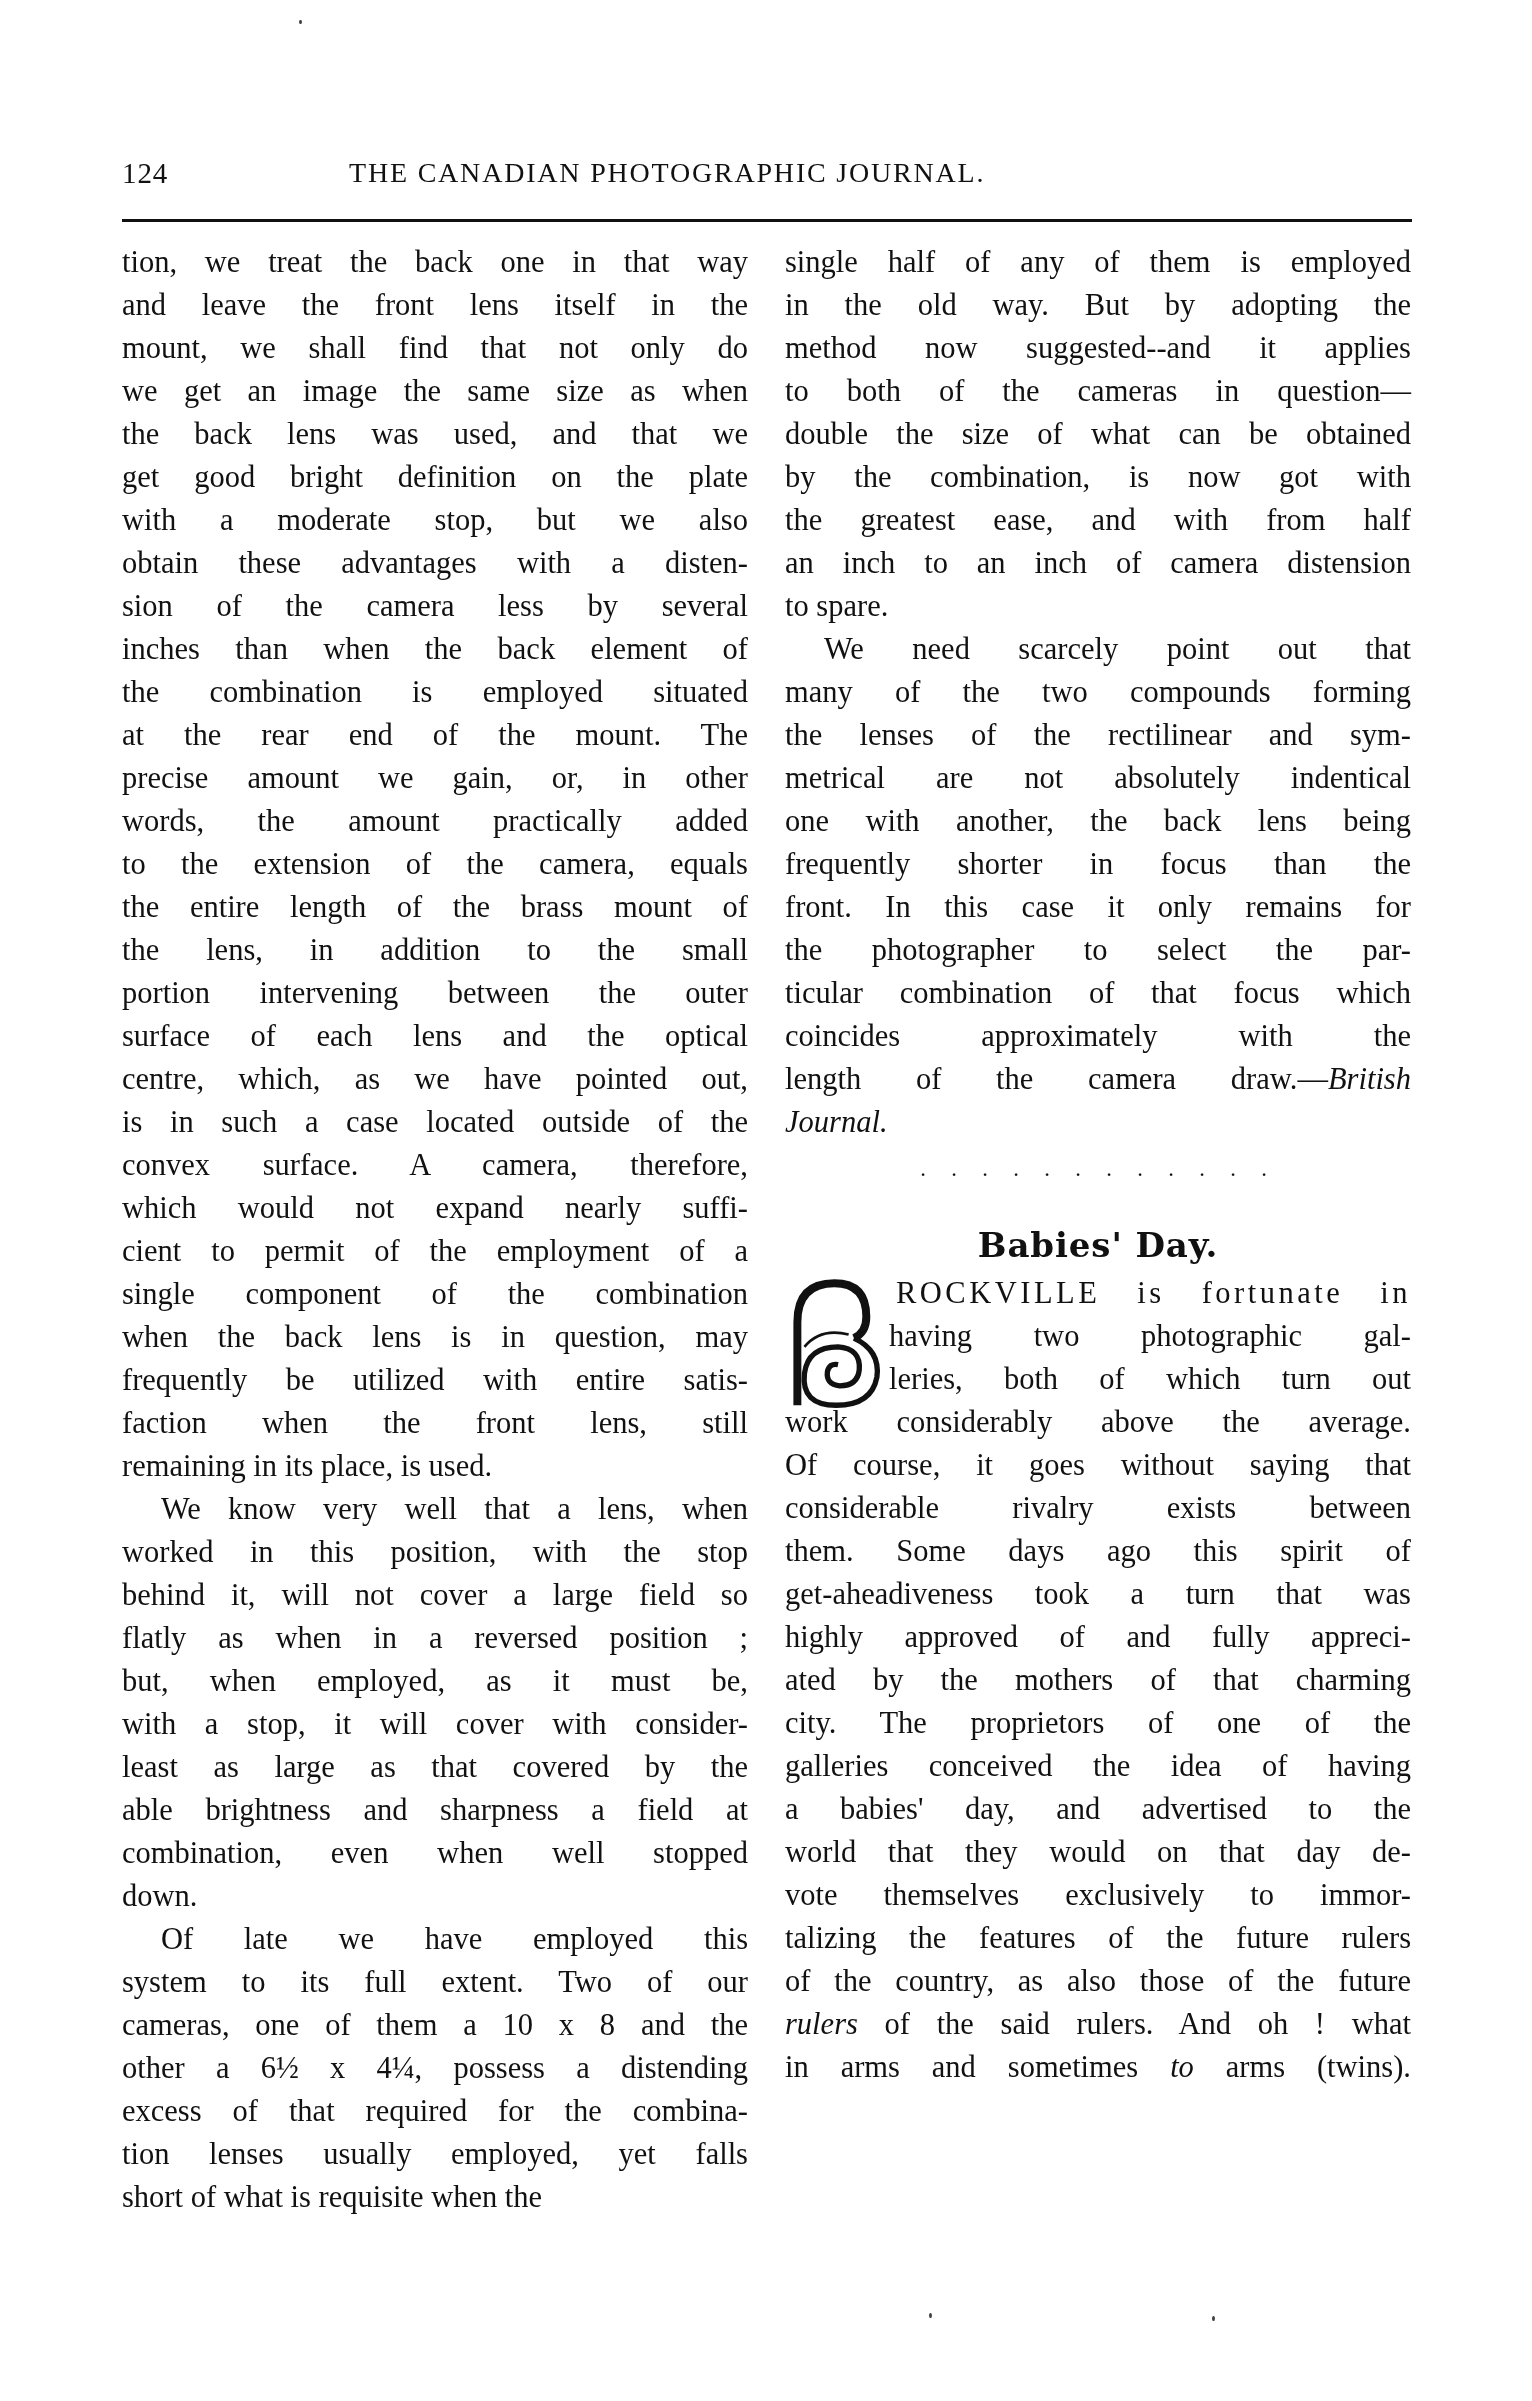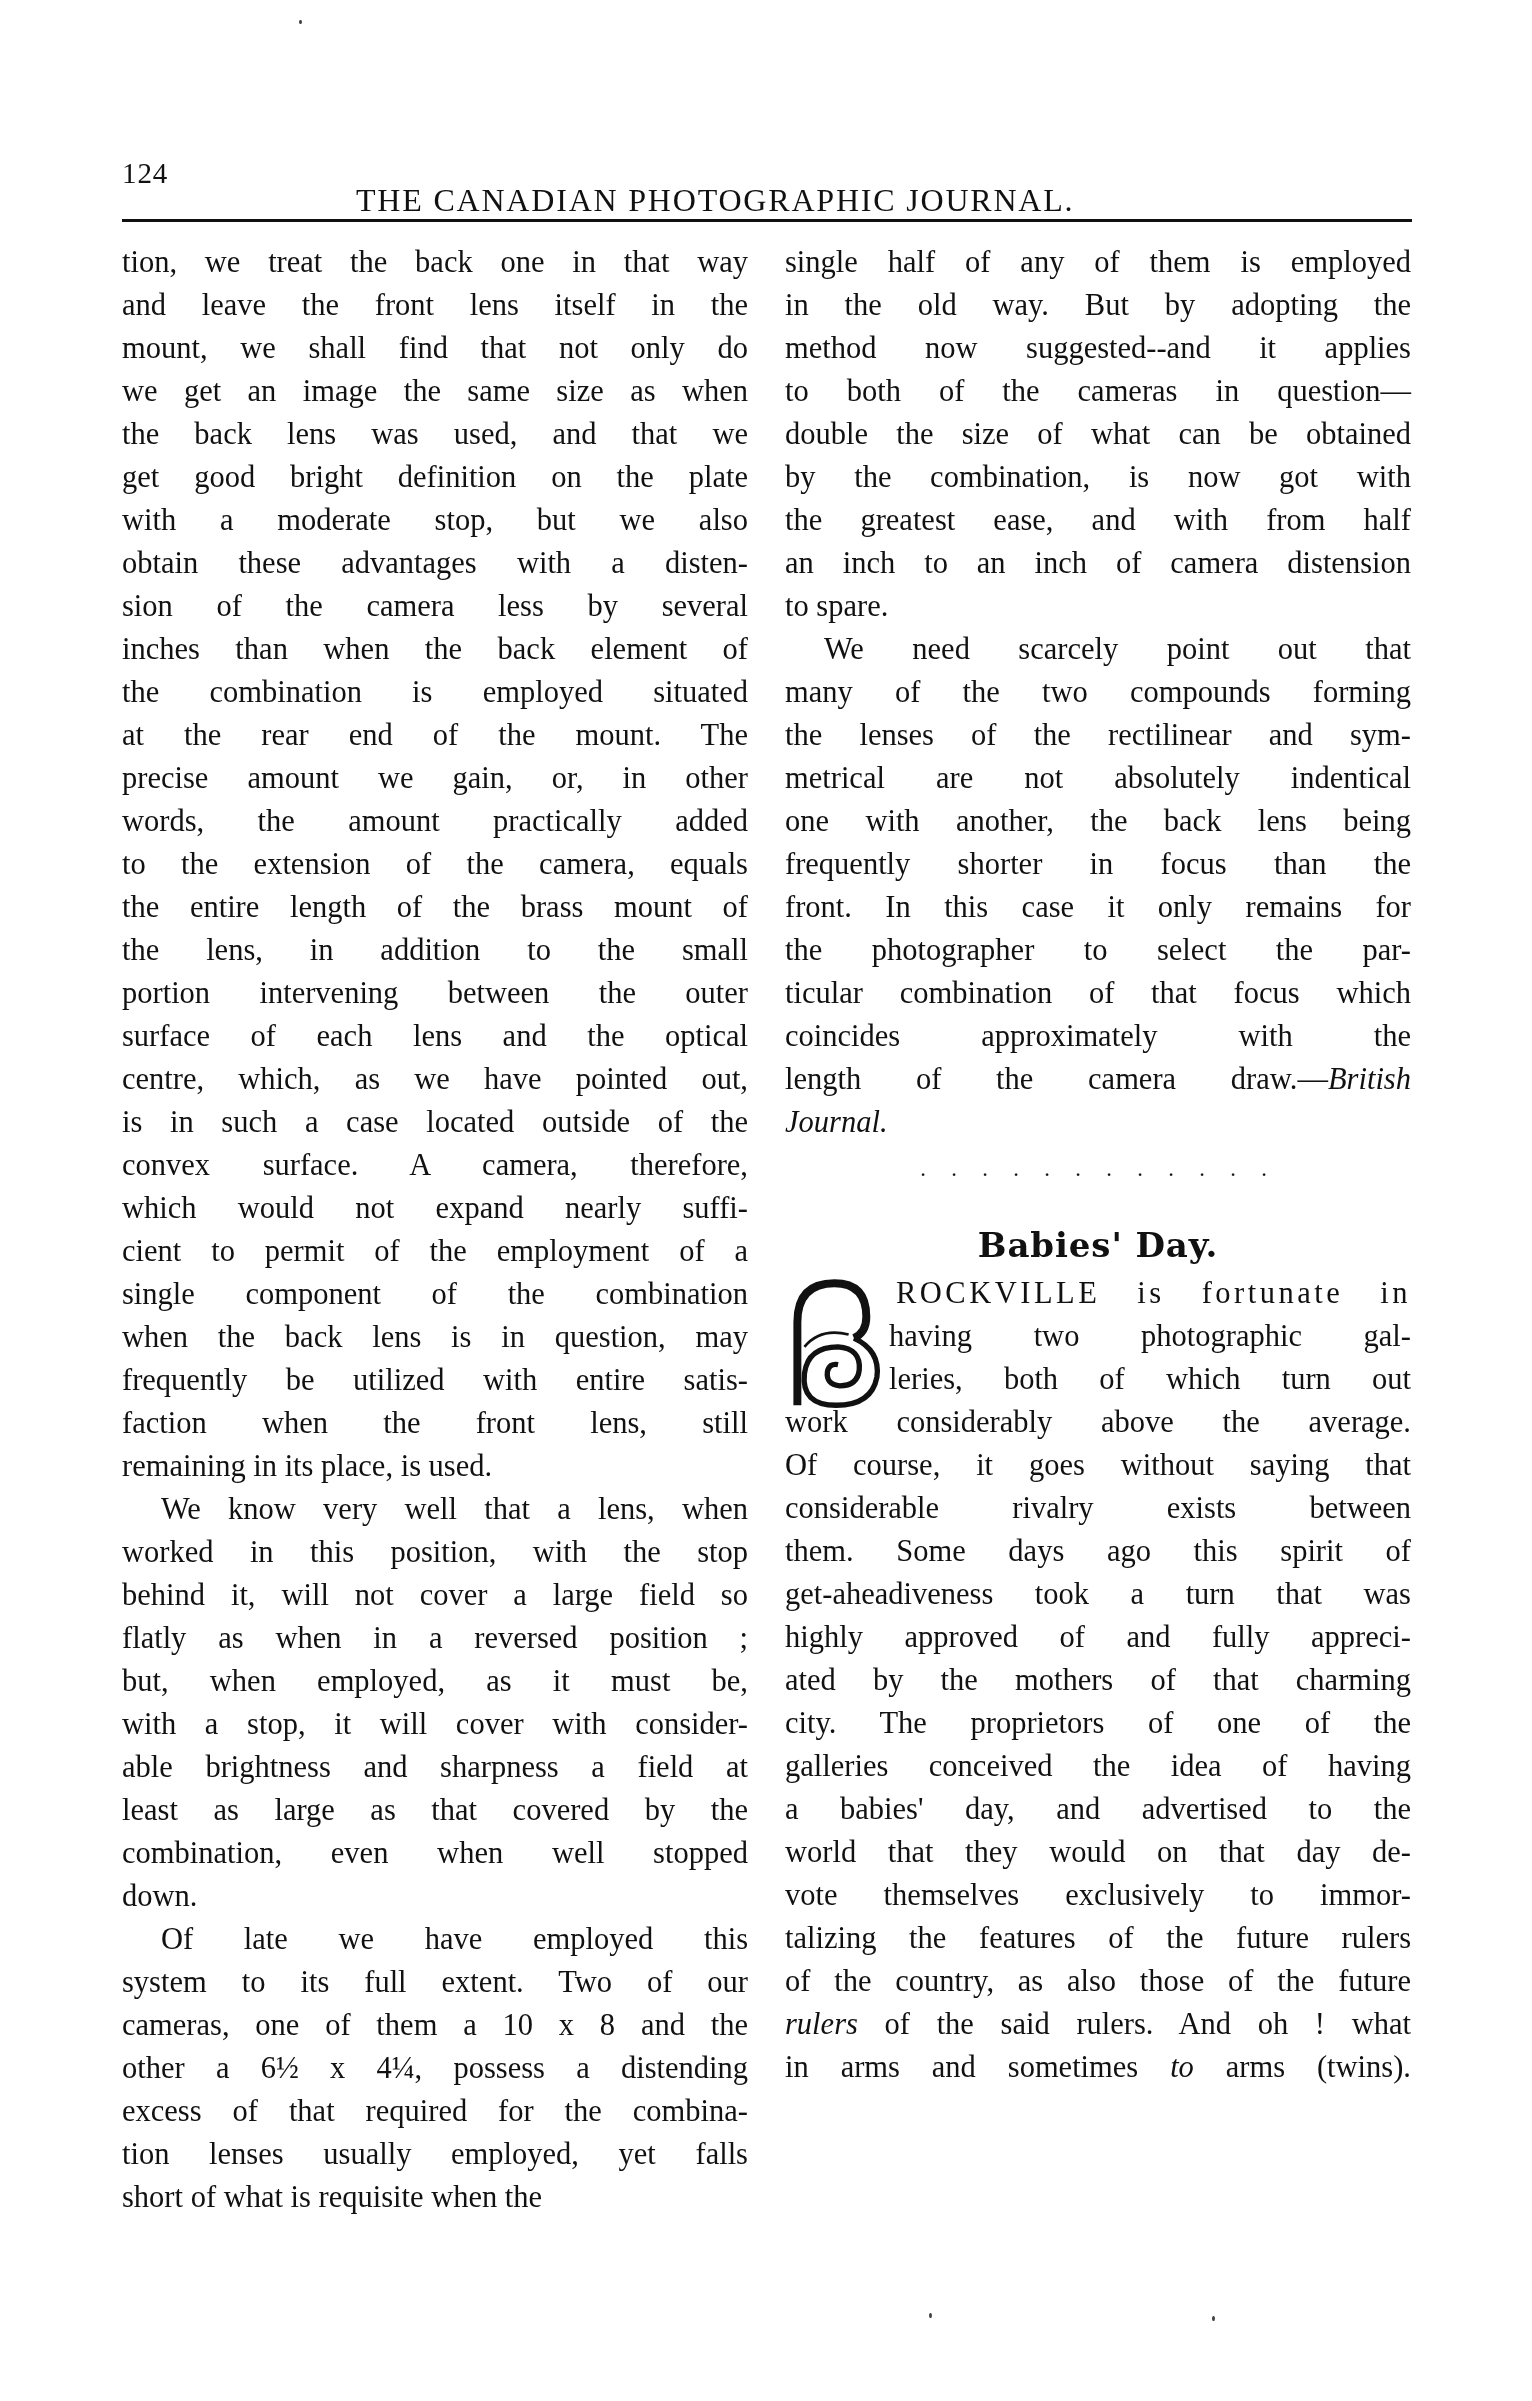--- a/index.html
+++ b/index.html
@@ -2,22 +2,22 @@
 <html style="font-size:14px"><head>
 <meta charset="utf-8">
 <style>
   html, body { margin: 0; padding: 0; background: #ffffff; }
   body { width: 1533px; height: 2401px; position: relative; overflow: hidden;
          font-family: "Liberation Serif", "DejaVu Serif", serif; color: #111; }
   .page { position: absolute; left: 0; top: 0; width: 1533px; height: 2401px; }
   .stray { position: absolute; background: #444; border-radius: 50%; }
   .running-head { position: absolute; top: 157px; left: 122px; width: 1290px; height: 44px; }
   .page-number { position: absolute; left: 0; top: 0; font-size: 29px; letter-spacing: 0.9px; }
-  .journal-title { position: absolute; left: 234px; top: 0; font-size: 32px; letter-spacing: 1.8px;
-                   font-family: "Liberation Serif", serif; margin-top: 25px; }
+  .journal-title { position: absolute; left: 227px; top: 0; font-size: 28px; letter-spacing: 1.8px;
+                   font-family: "Liberation Serif", serif; }
   .head-rule { position: absolute; top: 219px; left: 122px; width: 1290px; height: 2.7px; background: #111; }
   .column { position: absolute; top: 241px; width: 626px; font-size: 30.5px; line-height: 43px;
             text-align: justify; }
   .col-left { left: 122px; }
   .col-right { left: 785px; }
   .line { display: block; height: 43px; white-space: nowrap; text-align-last: justify; text-align: justify; }
   .line.last { text-align-last: left; }
   .indent { padding-left: 39px; }
   .italic { font-style: italic; }
   .dots { display: block; height: 43px; text-align: center; letter-spacing: 8.8px; font-size: 23px; padding-top: 8.8px; box-sizing: border-box; }
@@ -71,22 +71,22 @@
       <span class="line">when the back lens is in question, may</span>
       <span class="line">frequently be utilized with entire satis-</span>
       <span class="line">faction when the front lens, still</span>
       <span class="line last">remaining in its place, is used.</span>
       <span class="line indent">We know very well that a lens, when</span>
       <span class="line">worked in this position, with the stop</span>
       <span class="line">behind it, will not cover a large field so</span>
       <span class="line">flatly as when in a reversed position ;</span>
       <span class="line">but, when employed, as it must be,</span>
       <span class="line">with a stop, it will cover with consider-</span>
+      <span class="line">least as large as that covered by the</span>
       <span class="line">able brightness and sharpness a field at</span>
-      <span class="line">least as large as that covered by the</span>
       <span class="line">combination, even when well stopped</span>
       <span class="line last">down.</span>
       <span class="line indent">Of late we have employed this</span>
       <span class="line">system to its full extent. Two of our</span>
       <span class="line">cameras, one of them a 10 x 8 and the</span>
       <span class="line">other a 6½ x 4¼, possess a distending</span>
       <span class="line">excess of that required for the combina-</span>
       <span class="line">tion lenses usually employed, yet falls</span>
       <span class="line last">short of what is requisite when the</span>
     </div>

